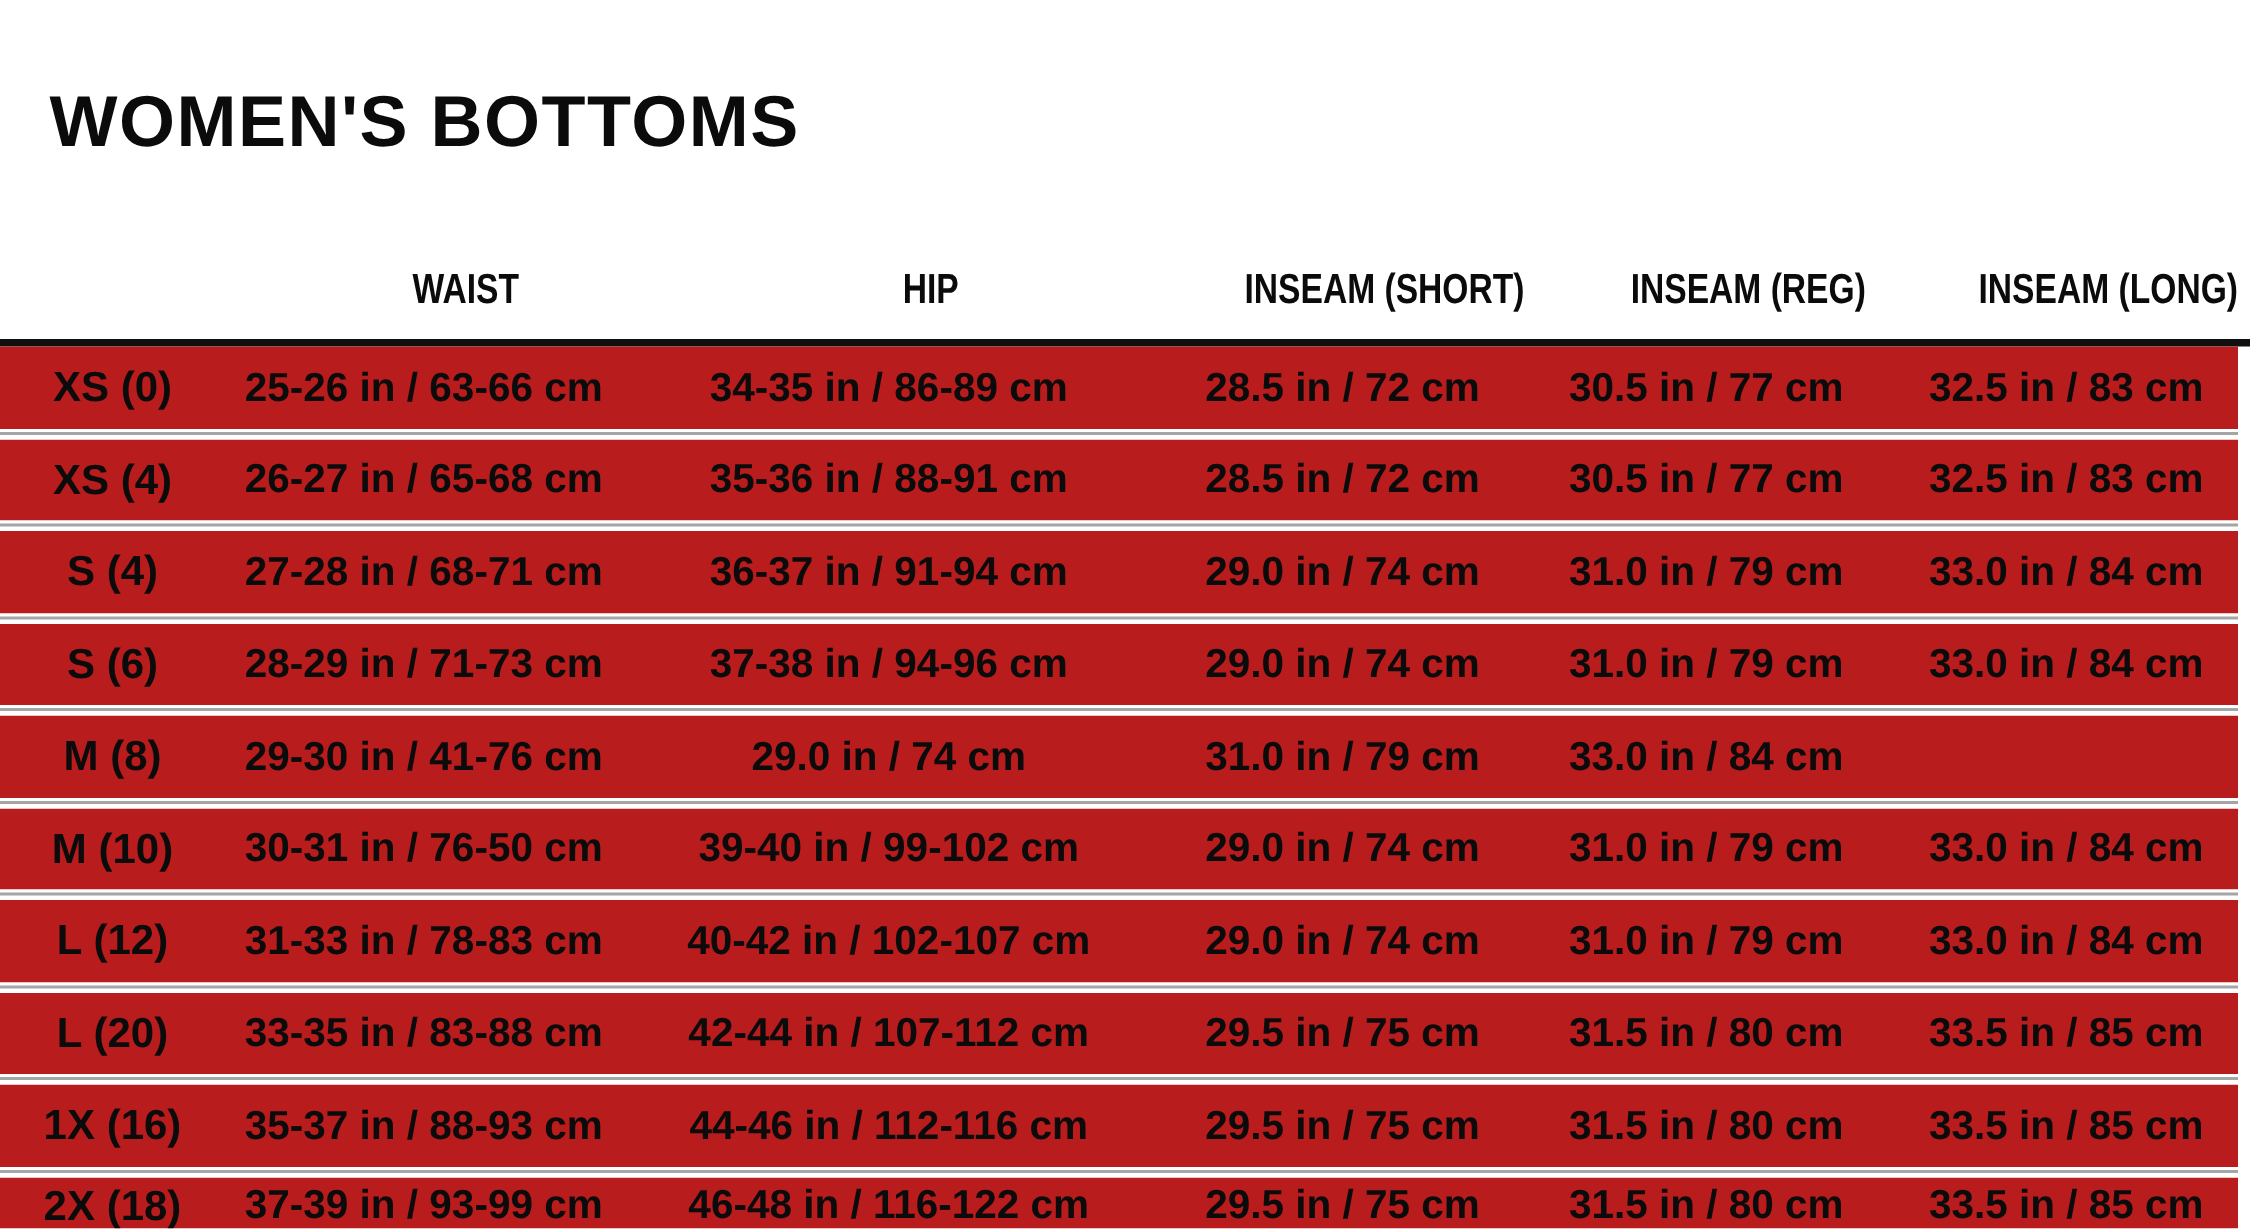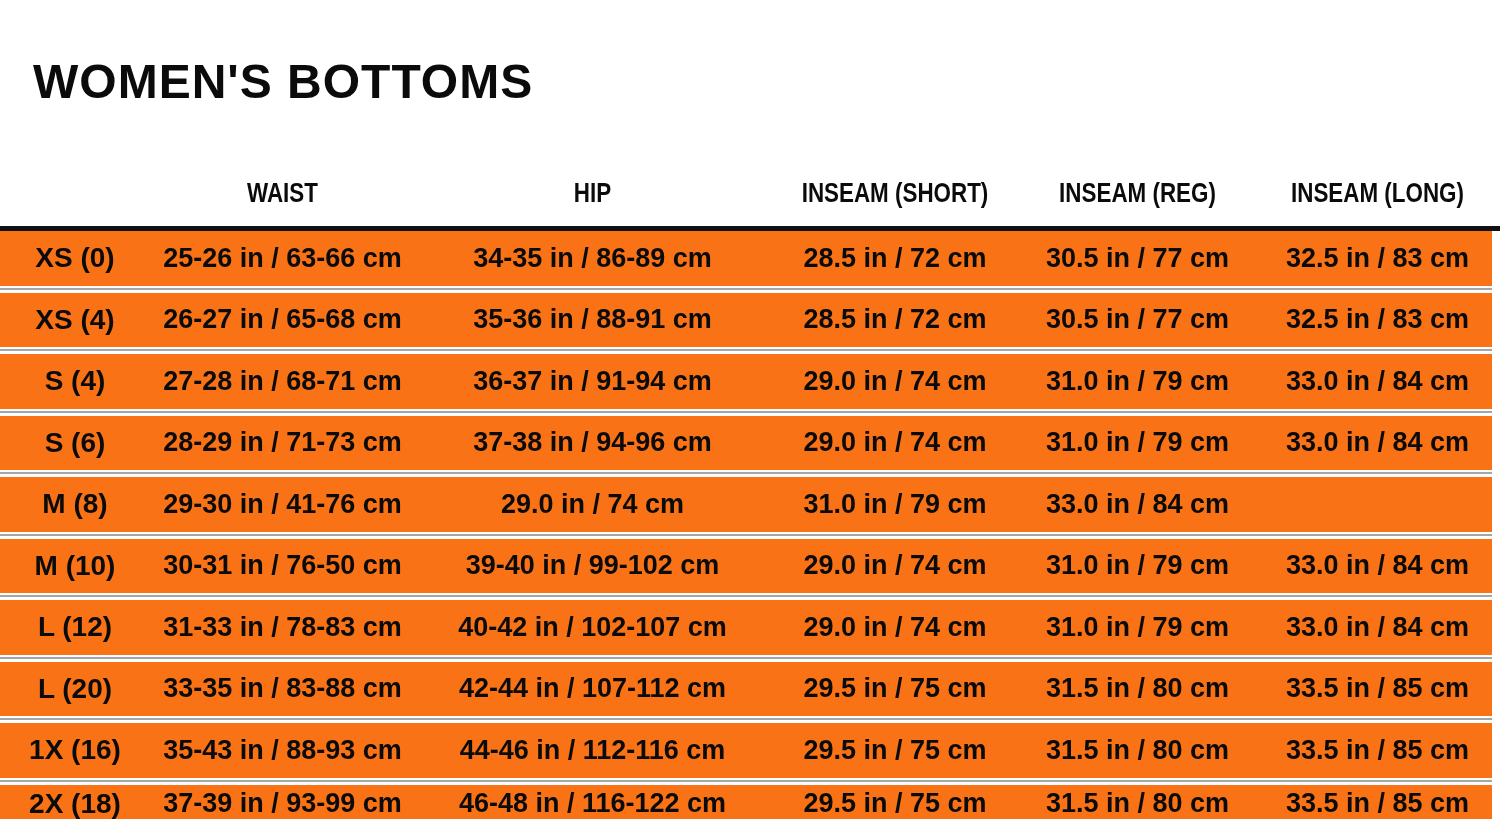--- a/index.html
+++ b/index.html
@@ -48,36 +48,36 @@
     transform-origin: right top;
   }
   .brand-dome { margin-left: 3px; display: block; }
 
   
   .size-table { position: absolute; left: 0; top: 160px; width: 1500px; }
   .grid-row {
     display: grid;
     grid-template-columns: 150px 265px 355px 250px 235px 245px;
   }
-  .header-row { height: 66px; align-items: center; }
+  .header-row { height: 66px; align-items: center; padding-left: 28px; }
   .header-cell {
     text-align: center;
     font-weight: bold;
     font-size: 28px;
     white-space: nowrap;
     transform: scaleX(0.8);
     transform-origin: center;
     color: #0b0b0b;
   }
   .header-rule { height: 5px; background: #101010; width: 1500px; }
 
   .data-row {
     height: 54.5px;
     align-items: center;
-    background: #f97316;
+    background: #b91c1c;
     margin-right: 8px;
   }
   .data-row:last-child { align-items: start; }
   .data-row:last-child .cell { padding-top: 3px; }
   .sep {
     height: 7px;
     margin-right: 8px;
     position: relative;
     background: #ffffff;
   }
@@ -192,21 +192,21 @@
       <div class="cell">33-35 in / 83-88 cm</div>
       <div class="cell">42-44 in / 107-112 cm</div>
       <div class="cell">29.5 in / 75 cm</div>
       <div class="cell">31.5 in / 80 cm</div>
       <div class="cell">33.5 in / 85 cm</div>
     </div>
     <div class="sep"></div>
 
     <div class="grid-row data-row">
       <div class="cell size-cell">1X (16)</div>
-      <div class="cell">35-43 in / 88-93 cm</div>
+      <div class="cell">35-37 in / 88-93 cm</div>
       <div class="cell">44-46 in / 112-116 cm</div>
       <div class="cell">29.5 in / 75 cm</div>
       <div class="cell">31.5 in / 80 cm</div>
       <div class="cell">33.5 in / 85 cm</div>
     </div>
     <div class="sep"></div>
 
     <div class="grid-row data-row">
       <div class="cell size-cell">2X (18)</div>
       <div class="cell">37-39 in / 93-99 cm</div>

